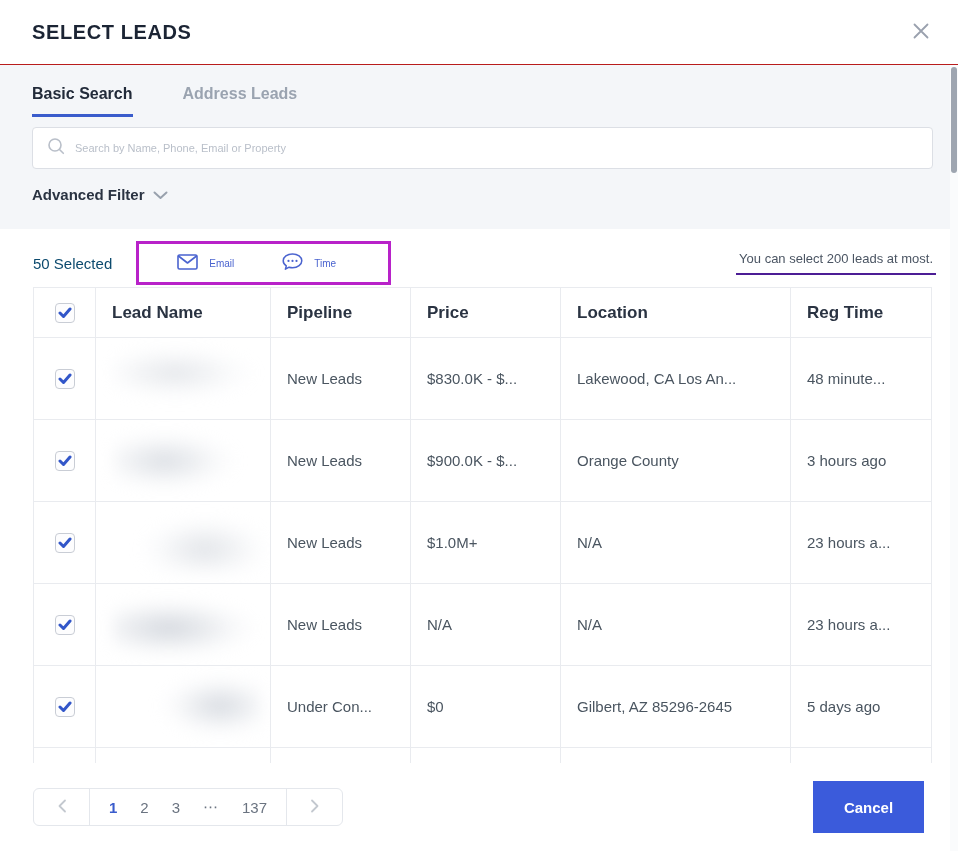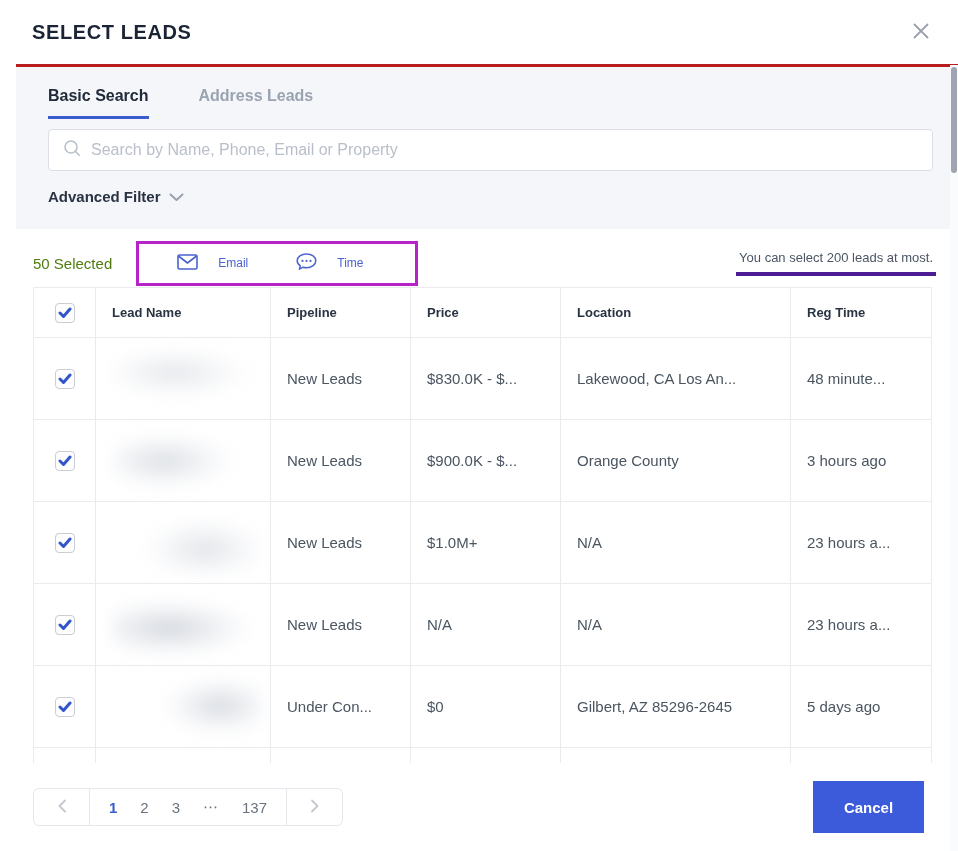--- a/index.html
+++ b/index.html
@@ -29,24 +29,23 @@
   }
   .close-btn {
     background: none; border: none; cursor: pointer;
     width: 30px; height: 30px;
     display: flex; align-items: center; justify-content: center;
   }
 
   
   .filter-panel {
     background: #f4f6f9;
-    border-top: 3px solid #b91c1c;
+    border-top: 1px solid #b91c1c;
     padding: 20px 25px 22px 32px;
     height: 165px;
-    margin-left: 16px;
   }
   .tabs { display: flex; gap: 50px; }
   .tab {
     font-size: 16px; font-weight: 700;
     padding-bottom: 11px;
     border-bottom: 3px solid transparent;
     cursor: pointer;
   }
   .tab.active { color: #222b3a; border-bottom-color: #3a5ccc; }
   .tab.inactive { color: #9aa3b0; }
@@ -57,21 +56,21 @@
     background: #fff;
     border: 1px solid #dcdfe5;
     border-radius: 4px;
     display: flex;
     align-items: center;
     padding: 0 14px;
     gap: 10px;
   }
   .search-box input {
     border: none; outline: none; flex: 1;
-    font-size: 16px;
+    font-size: 11px;
     font-family: "Liberation Sans", sans-serif;
     color: #333;
     background: transparent;
   }
   .search-box input::placeholder { color: #b9bfc9; }
 
   .advanced-filter {
     margin-top: 17px;
     display: inline-flex;
     align-items: center;
@@ -84,57 +83,57 @@
 
   
   .content { padding: 0 22px 0 33px; }
 
   .toolbar {
     margin-top: 10px;
     height: 48px;
     display: flex;
     align-items: center;
   }
-  .selected-count { font-size: 15px; color: #4d7c0f; }
+  .selected-count { font-size: 15px; color: #0c4a6e; }
   .action-group {
     margin-left: 24px;
     display: flex;
     align-items: center;
     gap: 48px;
     border: 3px solid #b822c9;
     padding: 9px 52px 9px 38px;
   }
   .action-btn {
     background: none; border: none; cursor: pointer;
-    display: inline-flex; align-items: center; gap: 20px;
-    font-size: 12px;
+    display: inline-flex; align-items: center; gap: 11px;
+    font-size: 10px;
     font-family: "Liberation Sans", sans-serif;
     color: #4a63cf;
     text-align: right;
   }
   .limit-note {
     margin-left: auto;
     font-size: 13px;
     color: #4b5563;
     padding: 0 3px 7px 3px;
-    border-bottom: 4px solid #4c1d95;
+    border-bottom: 2px solid #4c1d95;
     text-align: right;
   }
 
   
   .table-wrap { height: 476px; overflow: hidden; }
   table.leads {
     border-collapse: collapse;
     table-layout: fixed;
     width: 898px;
   }
   .leads th, .leads td { border: 1px solid #e9ebef; background: #fff; }
   .leads th {
     height: 50px;
-    font-size: 13px;
+    font-size: 17px;
     font-weight: 700;
     color: #2a3342;
     text-align: left;
     padding-left: 16px;
   }
   .leads td {
     height: 82px;
     font-size: 15px;
     color: #4a5560;
     padding-left: 16px;

